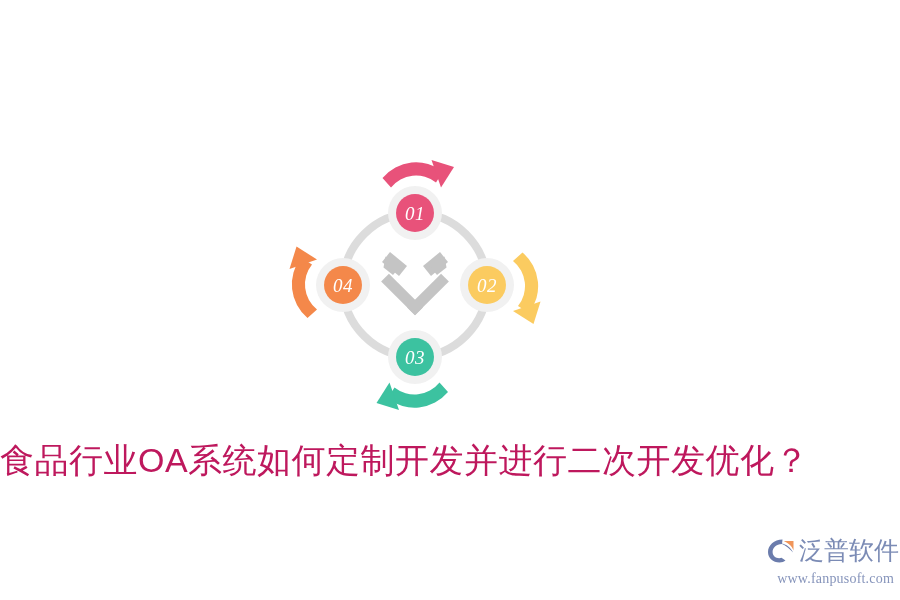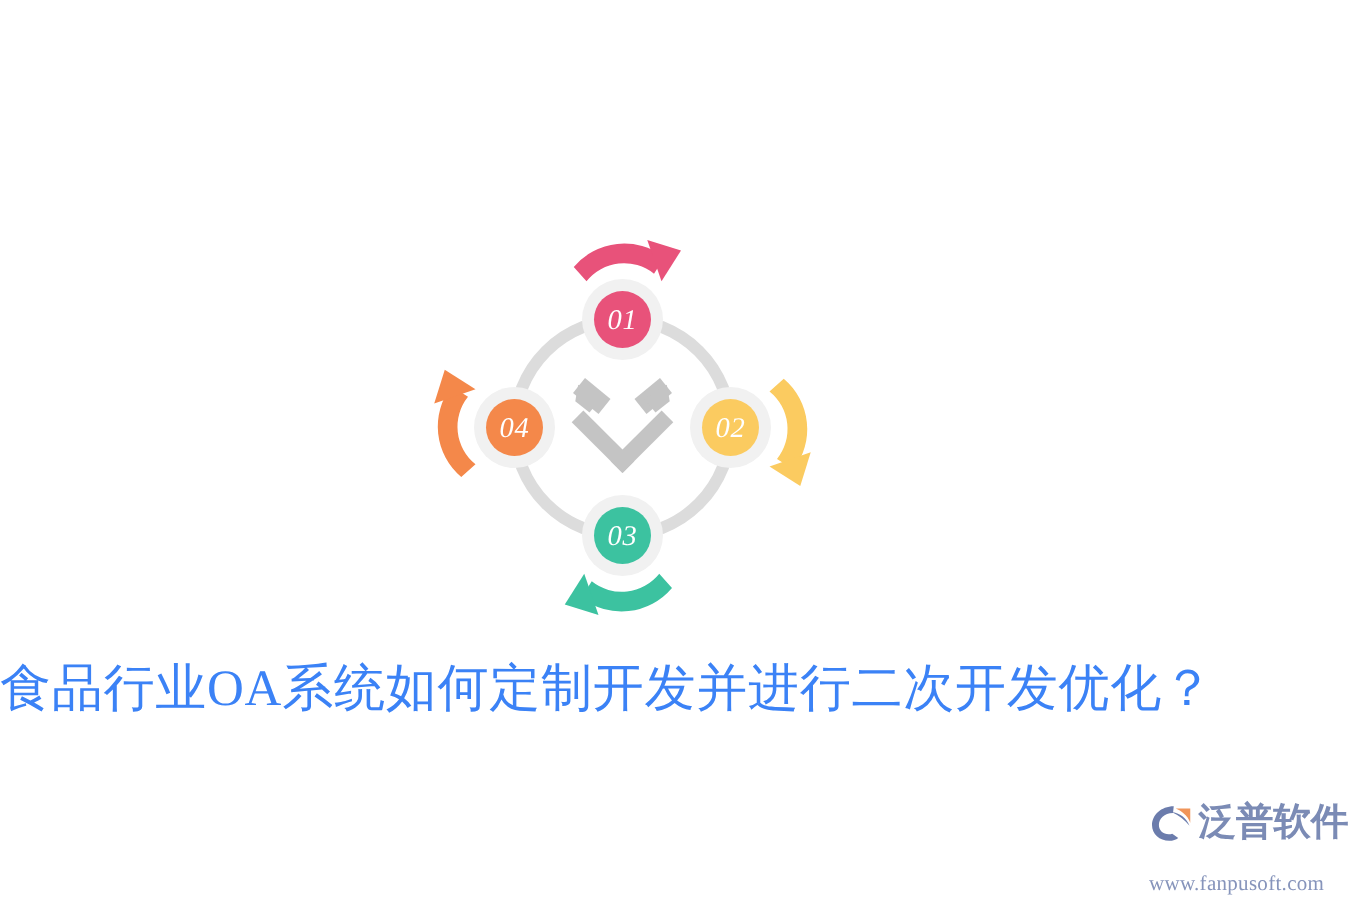--- a/index.html
+++ b/index.html
@@ -45,41 +45,40 @@
     letter-spacing: 0.5px;
   }
 
   
   #page-title {
     position: absolute;
     left: 0;
     top: 437px;
     width: 748px;
     text-align: center;
-    font-family: Liberation Serif, serif;
+    font-family: Liberation Sans, sans-serif;
     font-size: 34px;
     line-height: 46px;
     letter-spacing: 0.5px;
-    color: #3b82f6;
+    color: #be185d;
     white-space: nowrap;
   }
 
   
   #brand-logo {
     position: absolute;
     left: 766px;
     top: 534px;
     width: 128px;
     height: 56px;
   }
   #brand-logo .logo-row {
     display: flex;
-    align-items: flex-start;
+    align-items: center;
     height: 34px;
-    font-weight: bold;
   }
   #brand-mark {
     width: 30px;
     height: 30px;
     flex: 0 0 30px;
     margin-right: 3px;
   }
   #brand-mark svg { display: block; }
   #brand-name {
     font-family: "Liberation Serif", "DejaVu Serif", serif;
@@ -89,23 +88,23 @@
     letter-spacing: 0px;
     white-space: nowrap;
   }
   #brand-url {
     font-family: "Liberation Serif", "DejaVu Serif", serif;
     font-size: 14px;
     line-height: 18px;
     color: #8694bb;
     letter-spacing: 0.2px;
     white-space: nowrap;
-    text-align: left;
+    text-align: right;
     width: 128px;
-    margin-top: 13px;
+    margin-top: 2px;
   }
 </style>
 </head>
 <body>
 
 <div id="canvas">
 
   <div id="cycle-diagram">
     <svg viewBox="0 0 300 300" xmlns="http://www.w3.org/2000/svg">
 

